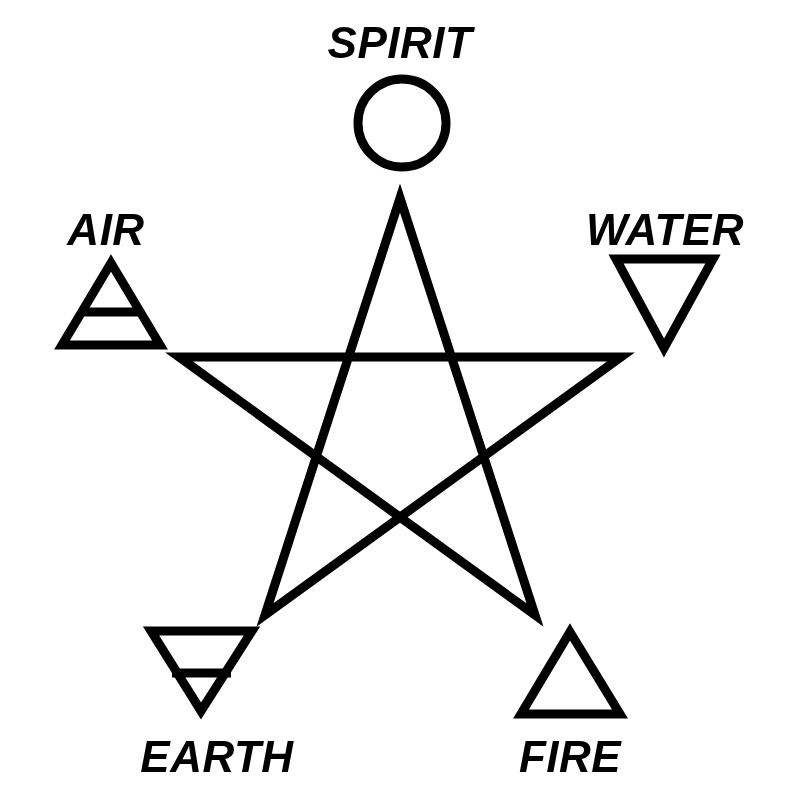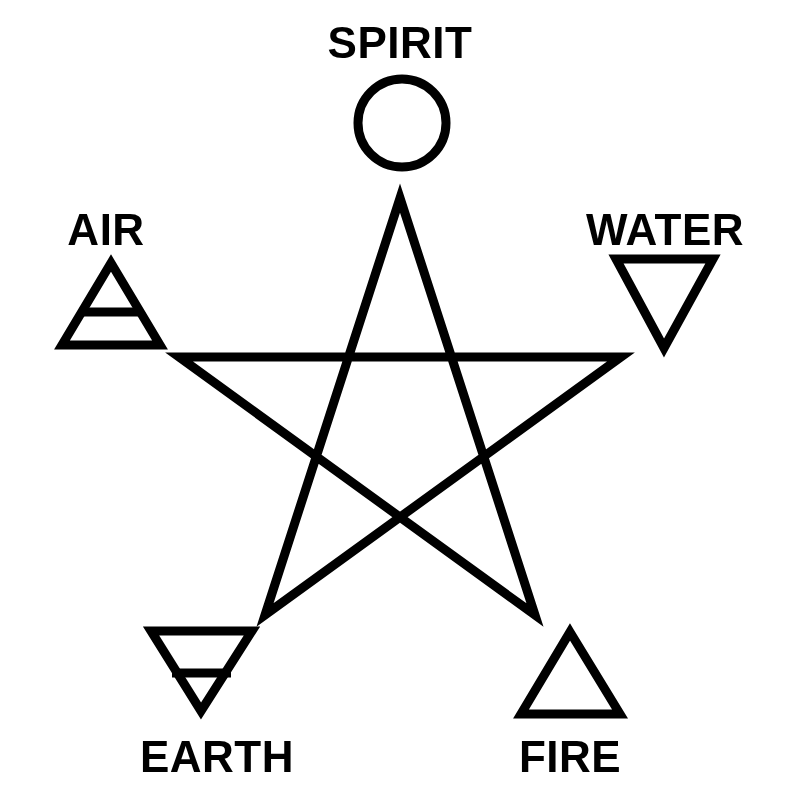--- a/index.html
+++ b/index.html
@@ -10,20 +10,21 @@
   }
   body {
     font-family: "Liberation Sans", sans-serif;
   }
   #stage {
     position: relative;
     width: 800px;
     height: 800px;
     background: #ffffff;
     overflow: hidden;
+    font-style: italic;
   }
   #diagram-svg {
     position: absolute;
     top: 0;
     left: 0;
     width: 800px;
     height: 800px;
     display: block;
   }
   .elem-label {

